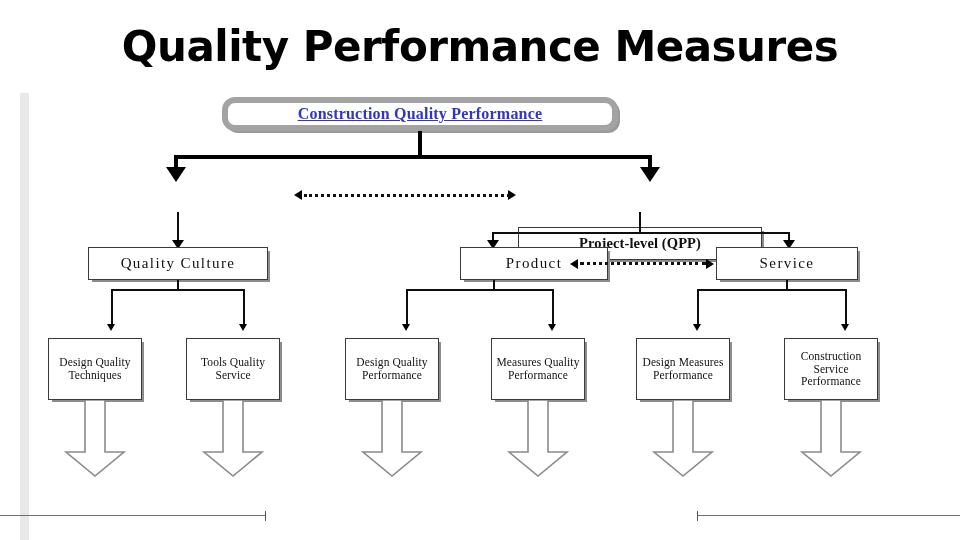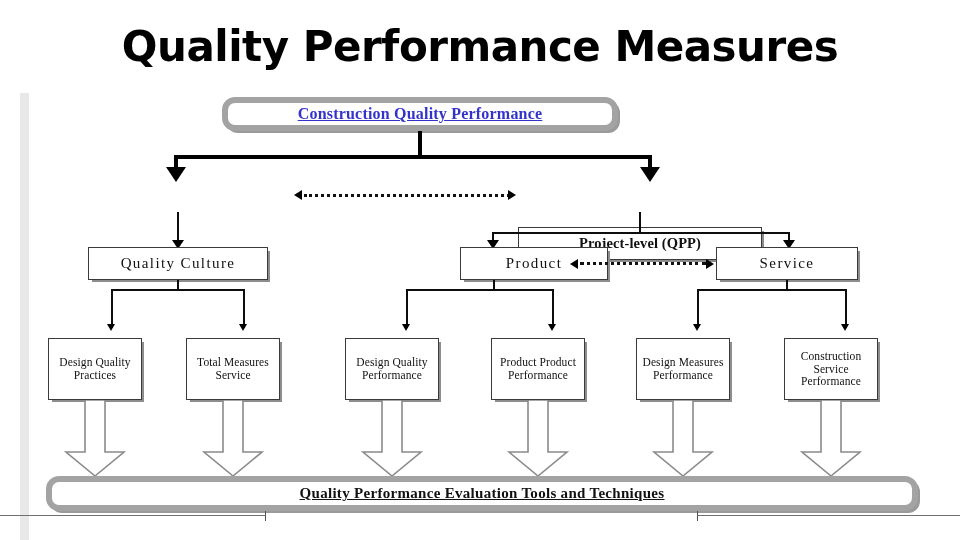--- a/index.html
+++ b/index.html
@@ -203,41 +203,41 @@
   <div class="ln" style="left:786px; top:280px; width:2px; height:11px;"></div>
   <div class="ln" style="left:697px; top:289px; width:150px; height:2px;"></div>
   <div class="ln" style="left:697px; top:289px; width:2px; height:39px;"></div>
   <div class="ln" style="left:845px; top:289px; width:2px; height:39px;"></div>
   <div class="arrow-dn small" style="left:693px; top:324px;"></div>
   <div class="arrow-dn small" style="left:841px; top:324px;"></div>
 
   <div class="node node-l4" style="left:48px; top:338px; width:94px; height:62px;">
     <div>
       <div>Design Quality</div>
-      <div>Practices</div>
+      <div>Techniques</div>
     </div>
   </div>
 
   <div class="node node-l4" style="left:186px; top:338px; width:94px; height:62px;">
     <div>
-      <div>Total Measures</div>
+      <div>Tools Quality</div>
       <div>Service</div>
     </div>
   </div>
 
   <div class="node node-l4" style="left:345px; top:338px; width:94px; height:62px;">
     <div>
       <div>Design Quality</div>
       <div>Performance</div>
     </div>
   </div>
 
   <div class="node node-l4" style="left:491px; top:338px; width:94px; height:62px;">
     <div>
-      <div>Product Product</div>
+      <div>Measures Quality</div>
       <div>Performance</div>
     </div>
   </div>
 
   <div class="node node-l4" style="left:636px; top:338px; width:94px; height:62px;">
     <div>
       <div>Design Measures</div>
       <div>Performance</div>
     </div>
   </div>
@@ -274,20 +274,19 @@
     <svg width="66" height="78" viewBox="0 0 66 78">
       <polygon points="23,0 43,0 43,52 62,52 33,76 4,52 23,52" fill="#ffffff" stroke="#8a8a8a" stroke-width="1.6"></polygon>
     </svg>
   </div>
   <div class="blockarrow" style="left:798px; top:400px;">
     <svg width="66" height="78" viewBox="0 0 66 78">
       <polygon points="23,0 43,0 43,52 62,52 33,76 4,52 23,52" fill="#ffffff" stroke="#8a8a8a" stroke-width="1.6"></polygon>
     </svg>
   </div>
 
-  <div class="node rounded node-footer" style="left:46px; top:476px; width:872px; height:35px;">Quality Performance Evaluation Tools and Techniques</div>
 
   <div class="footer-underline" style="left:0px; top:515px; width:265px;"></div>
   <div class="footer-underline" style="left:697px; top:515px; width:263px;"></div>
   <div class="footer-tick" style="left:265px; top:511px; height:10px;"></div>
   <div class="footer-tick" style="left:697px; top:511px; height:10px;"></div>
 
 </div>
 
 </body></html>

